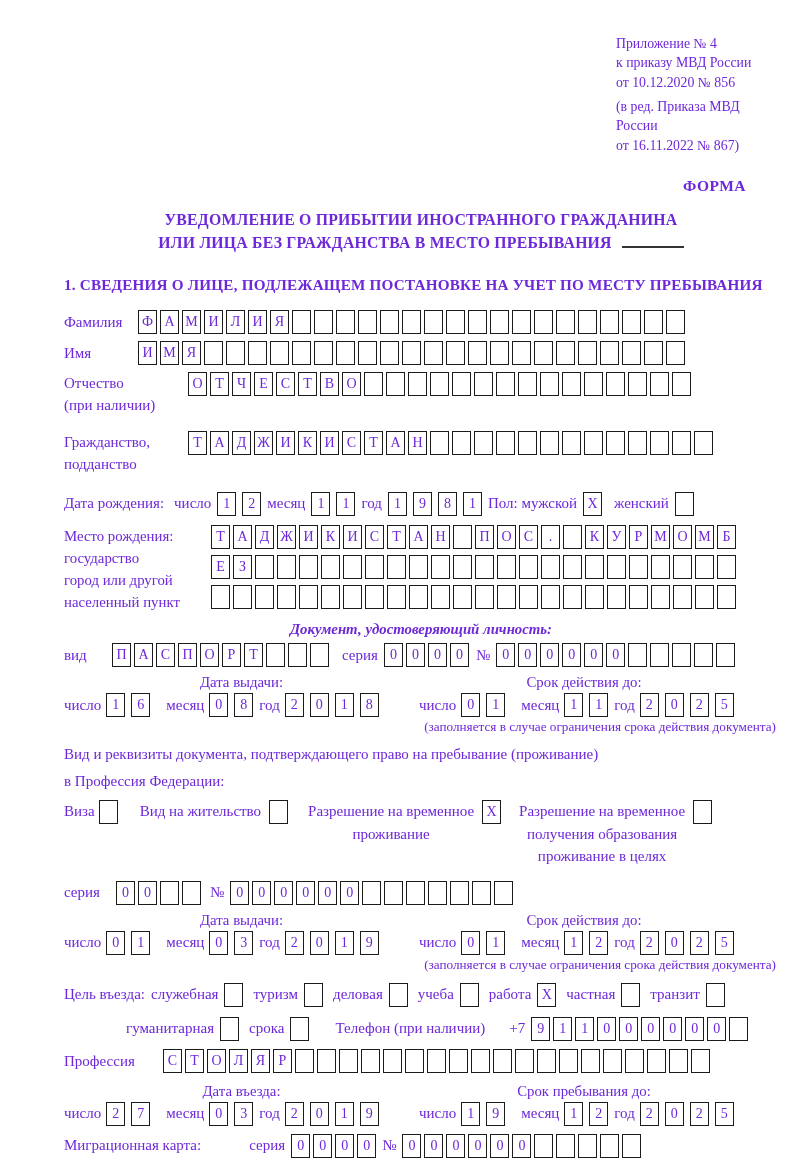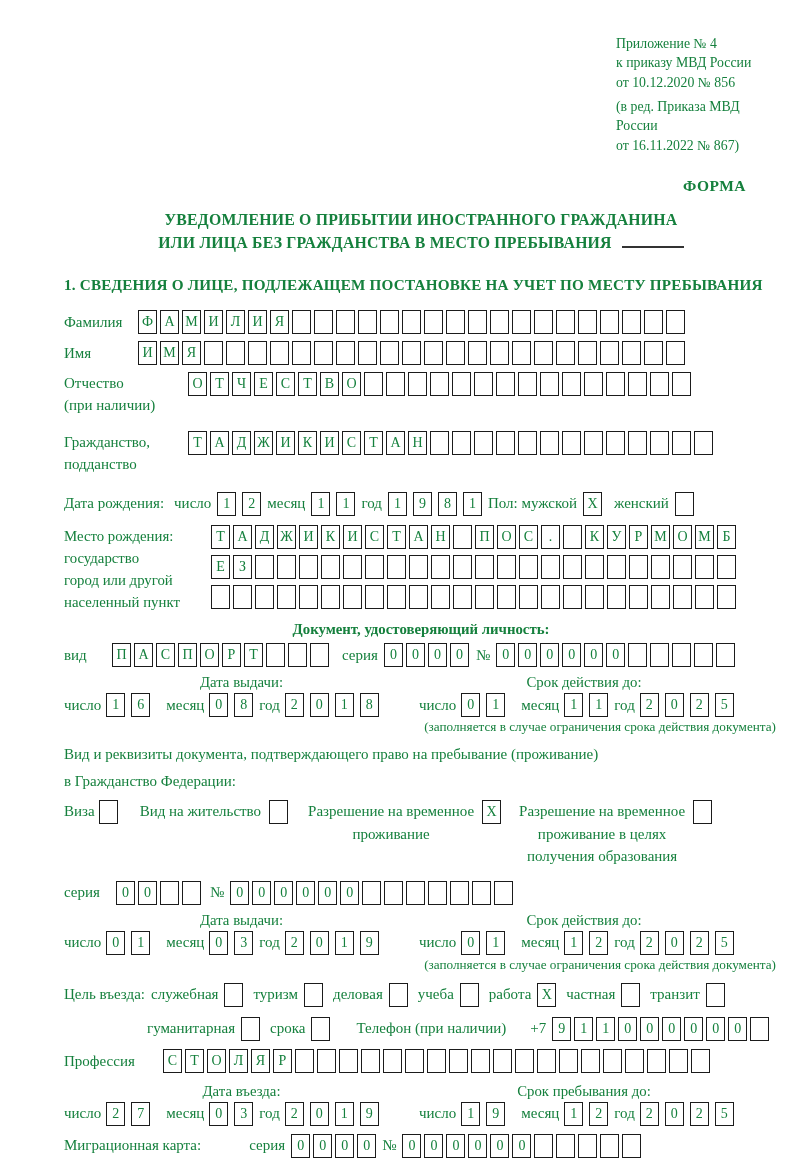--- a/index.html
+++ b/index.html
@@ -1,19 +1,19 @@
 <!DOCTYPE html>
 <html><head>
 <meta charset="utf-8">
 <style>
   html,body{margin:0;padding:0;background:#888;}
   .page{
     width:800px;height:1163px;background:#ffffff;box-sizing:border-box;
     padding:34px 22px 0 64px;position:relative;overflow:hidden;
-    font-family:"Liberation Serif","DejaVu Serif",serif;color:#15803d;
+    font-family:"Liberation Serif","DejaVu Serif",serif;color:#6d28d9;
     font-size:15px;
   }
   
   .appendix{margin-left:552px;line-height:1.4;font-size:13.8px;}
   .appendix .rev{margin-top:5px;}
   .forma{text-align:right;padding-right:32px;font-weight:bold;font-size:15.5px;letter-spacing:.5px;margin-top:22px;}
   
   .title{text-align:center;font-weight:bold;font-size:15.8px;line-height:1.45;margin-top:14px;letter-spacing:.2px;}
   .blank-line{display:inline-block;width:62px;border-bottom:2px solid #333;height:12px;margin-left:10px;}
   .sec-heading{font-weight:bold;font-size:15.2px;margin-top:21px;letter-spacing:.2px;}
@@ -40,21 +40,21 @@
   .dnote{text-align:right;font-size:13.2px;margin-top:2px;padding-right:2px;}
   
   .opts{display:flex;align-items:flex-start;margin-top:8px;}
   .opt{display:flex;align-items:flex-start;}
   .opt-lines{text-align:center;line-height:1.5;}
   .opt .chk{margin-left:8px;margin-top:0;}
   
   .inline-row{display:flex;align-items:center;white-space:nowrap;margin-top:16px;}
   .inline-row .lbl{margin-right:6px;}
   .gap{margin-left:10px;}
-  .heading-center{text-align:center;font-weight:bold;font-size:14.8px;margin-top:8px;}
+  .heading-center{text-align:center;font-weight:bold;font-size:14.8px;margin-top:8px;font-style:italic;}
   .plain{margin-top:8px;line-height:1.5;}
   
   .reps{display:flex;align-items:flex-start;margin-top:6px;}
   .reps-label{width:136px;flex:none;line-height:1.55;font-size:14.8px;}
   .reps-rows .boxes{display:block;margin-bottom:7px;}
 </style>
 </head>
 <body>
 
 <div class="page">
@@ -160,43 +160,43 @@
         <span class="dlabel dgap">месяц</span>
         <span class="dboxes"><span class="cell">1</span><span class="cell">1</span></span>
         <span class="dlabel">год</span>
         <span class="dboxes"><span class="cell">2</span><span class="cell">0</span><span class="cell">2</span><span class="cell">5</span></span>
       </div>
     </div>
   </div>
   <div class="dnote">(заполняется в случае ограничения срока действия документа)</div>
 
   <div class="plain">Вид и реквизиты документа, подтверждающего право на пребывание (проживание)</div>
-  <div class="plain" style="margin-top:4px">в Гражданство Федерации:</div>
+  <div class="plain" style="margin-top:4px">в Профессия Федерации:</div>
 
   <div class="opts">
     <div class="opt">
       <div class="opt-lines">Виза</div>
       <span class="chk" style="margin-left:4px"><span class="cell"></span></span>
     </div>
     <div class="opt" style="margin-left:22px">
       <div class="opt-lines">Вид на жительство</div>
       <span class="chk"><span class="cell"></span></span>
     </div>
     <div class="opt" style="margin-left:20px">
       <div class="opt-lines">
         <div>Разрешение на временное</div>
         <div>проживание</div>
       </div>
       <span class="chk"><span class="cell">X</span></span>
     </div>
     <div class="opt" style="margin-left:18px">
       <div class="opt-lines">
         <div>Разрешение на временное</div>
+        <div>получения образования</div>
         <div>проживание в целях</div>
-        <div>получения образования</div>
       </div>
       <span class="chk"><span class="cell"></span></span>
     </div>
   </div>
 
   <div class="inline-row" style="margin-top:13px">
     <span class="lbl" style="width:46px">серия</span>
     <span class="boxes"><span class="cell">0</span><span class="cell">0</span><span class="cell"></span><span class="cell"></span></span>
     <span class="lbl" style="margin-left:6px">№</span>
     <span class="boxes"><span class="cell">0</span><span class="cell">0</span><span class="cell">0</span><span class="cell">0</span><span class="cell">0</span><span class="cell">0</span><span class="cell"></span><span class="cell"></span><span class="cell"></span><span class="cell"></span><span class="cell"></span><span class="cell"></span><span class="cell"></span></span>
@@ -240,21 +240,21 @@
     <span class="chk"><span class="cell"></span></span>
     <span class="lbl gap">работа</span>
     <span class="chk"><span class="cell">X</span></span>
     <span class="lbl gap">частная</span>
     <span class="chk"><span class="cell"></span></span>
     <span class="lbl gap">транзит</span>
     <span class="chk"><span class="cell"></span></span>
   </div>
 
   <div class="inline-row" style="margin-top:10px">
-    <span class="lbl" style="margin-left:83px">гуманитарная</span>
+    <span class="lbl" style="margin-left:62px">гуманитарная</span>
     <span class="chk"><span class="cell"></span></span>
     <span class="lbl gap">срока</span>
     <span class="chk"><span class="cell"></span></span>
     <span class="lbl" style="margin-left:26px">Телефон (при наличии)</span>
     <span class="lbl" style="margin-left:18px">+7</span>
     <span class="boxes"><span class="cell">9</span><span class="cell">1</span><span class="cell">1</span><span class="cell">0</span><span class="cell">0</span><span class="cell">0</span><span class="cell">0</span><span class="cell">0</span><span class="cell">0</span><span class="cell"></span></span>
   </div>
 
   <div class="frow" style="margin-top:8px">
     <span class="flabel" style="width:88px">Профессия</span>

